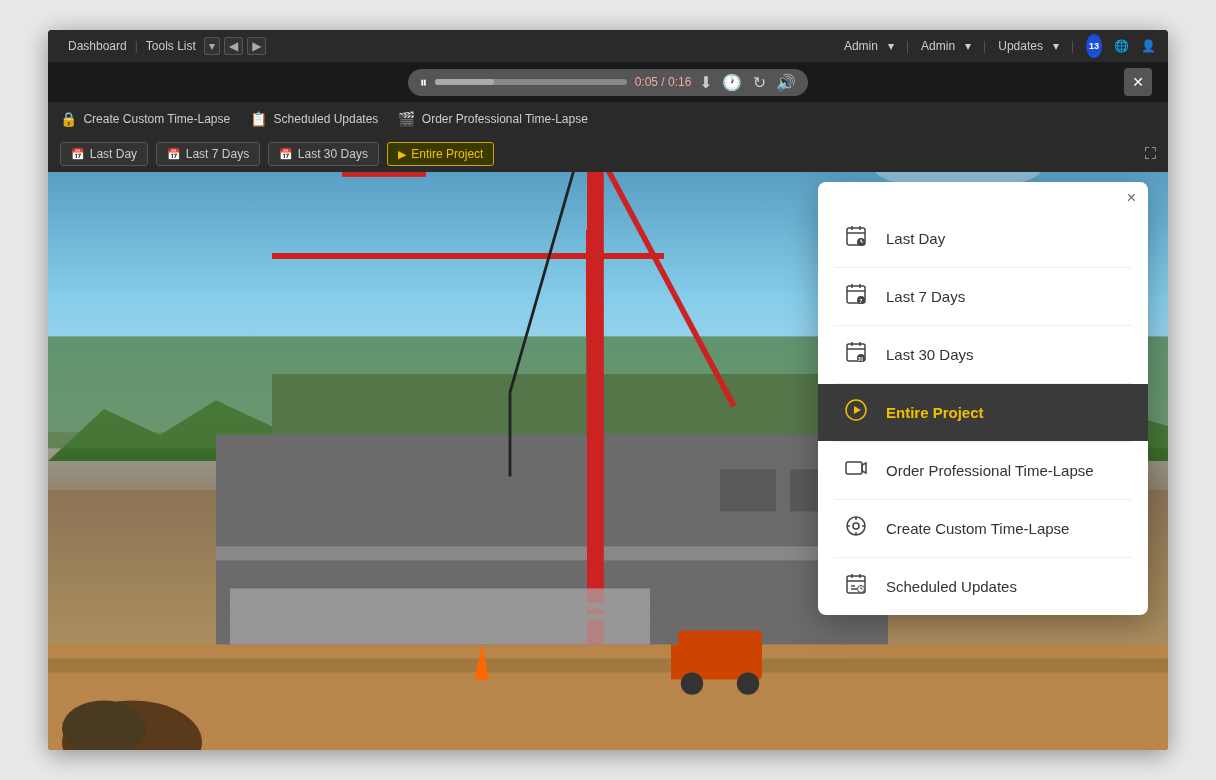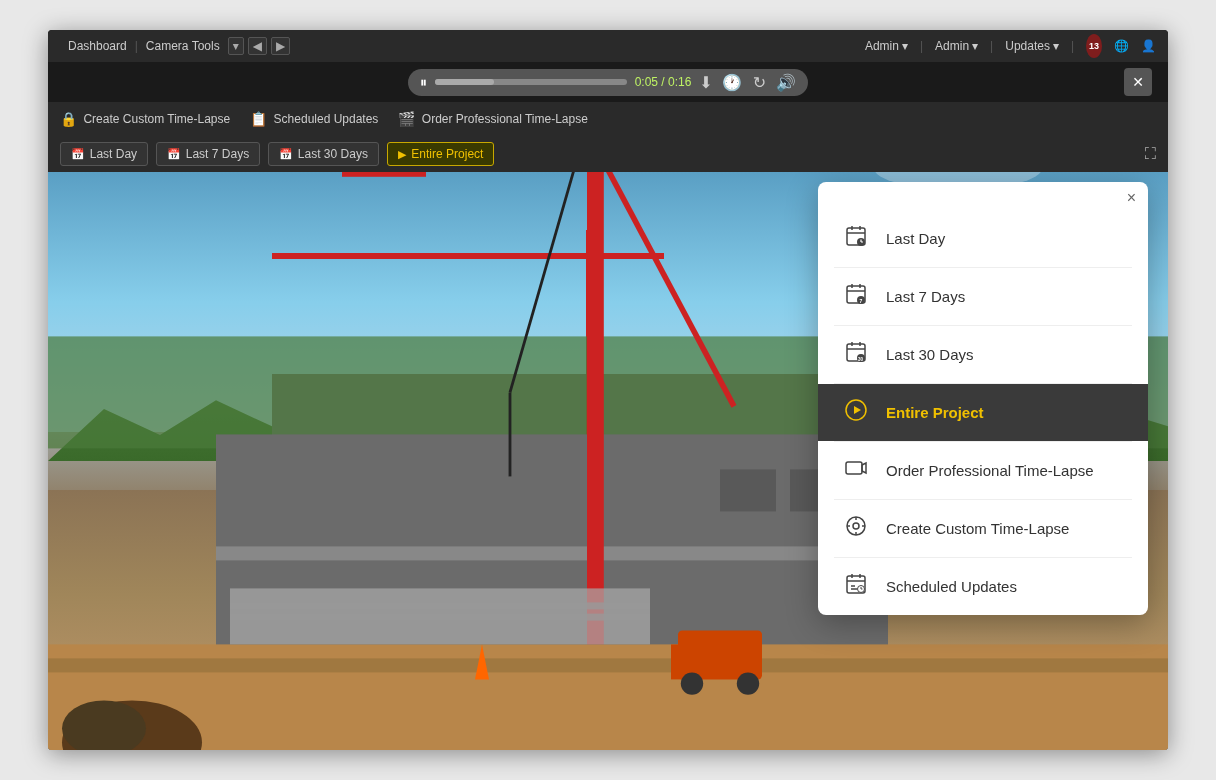--- a/index.html
+++ b/index.html
@@ -69,25 +69,25 @@
       align-items: center;
       gap: 12px;
     }
 
     .nav-right-item {
       color: #ccc;
       font-size: 12px;
       cursor: pointer;
       display: flex;
       align-items: center;
-      gap: 3px;
+      gap: 10px;
     }
 
     .notification-badge {
-      background: #7f1d1d;
+      background: #1d4ed8;
       color: white;
       font-size: 9px;
       border-radius: 50%;
       width: 16px;
       height: 24px;
       display: flex;
       align-items: center;
       justify-content: center;
       font-weight: bold;
     }
@@ -132,21 +132,21 @@
     }
 
     .progress-fill {
       height: 100%;
       background: #aaa;
       border-radius: 3px;
       width: 31%; 
     }
 
     .time-display {
-      color: #bef264;
+      color: #fca5a5;
       font-size: 12px;
       white-space: nowrap;
     }
 
     .video-icons {
       display: flex;
       gap: 10px;
       align-items: center;
     }
 
@@ -379,21 +379,21 @@
     }
   </style>
 </head>
 <body>
 
 <div class="app-container">
 
   <div class="top-nav">
     <span class="nav-item">Dashboard</span>
     <span class="nav-separator">|</span>
-    <span class="nav-item">Camera Tools</span>
+    <span class="nav-item">Tools List</span>
     <span class="nav-arrow">▾</span>
     <div class="nav-arrows">
       <span class="nav-arrow">◀</span>
       <span class="nav-arrow">▶</span>
     </div>
 
     <div class="nav-right">
       <span class="nav-right-item">
         <span>Admin</span>
         <span>▾</span>

